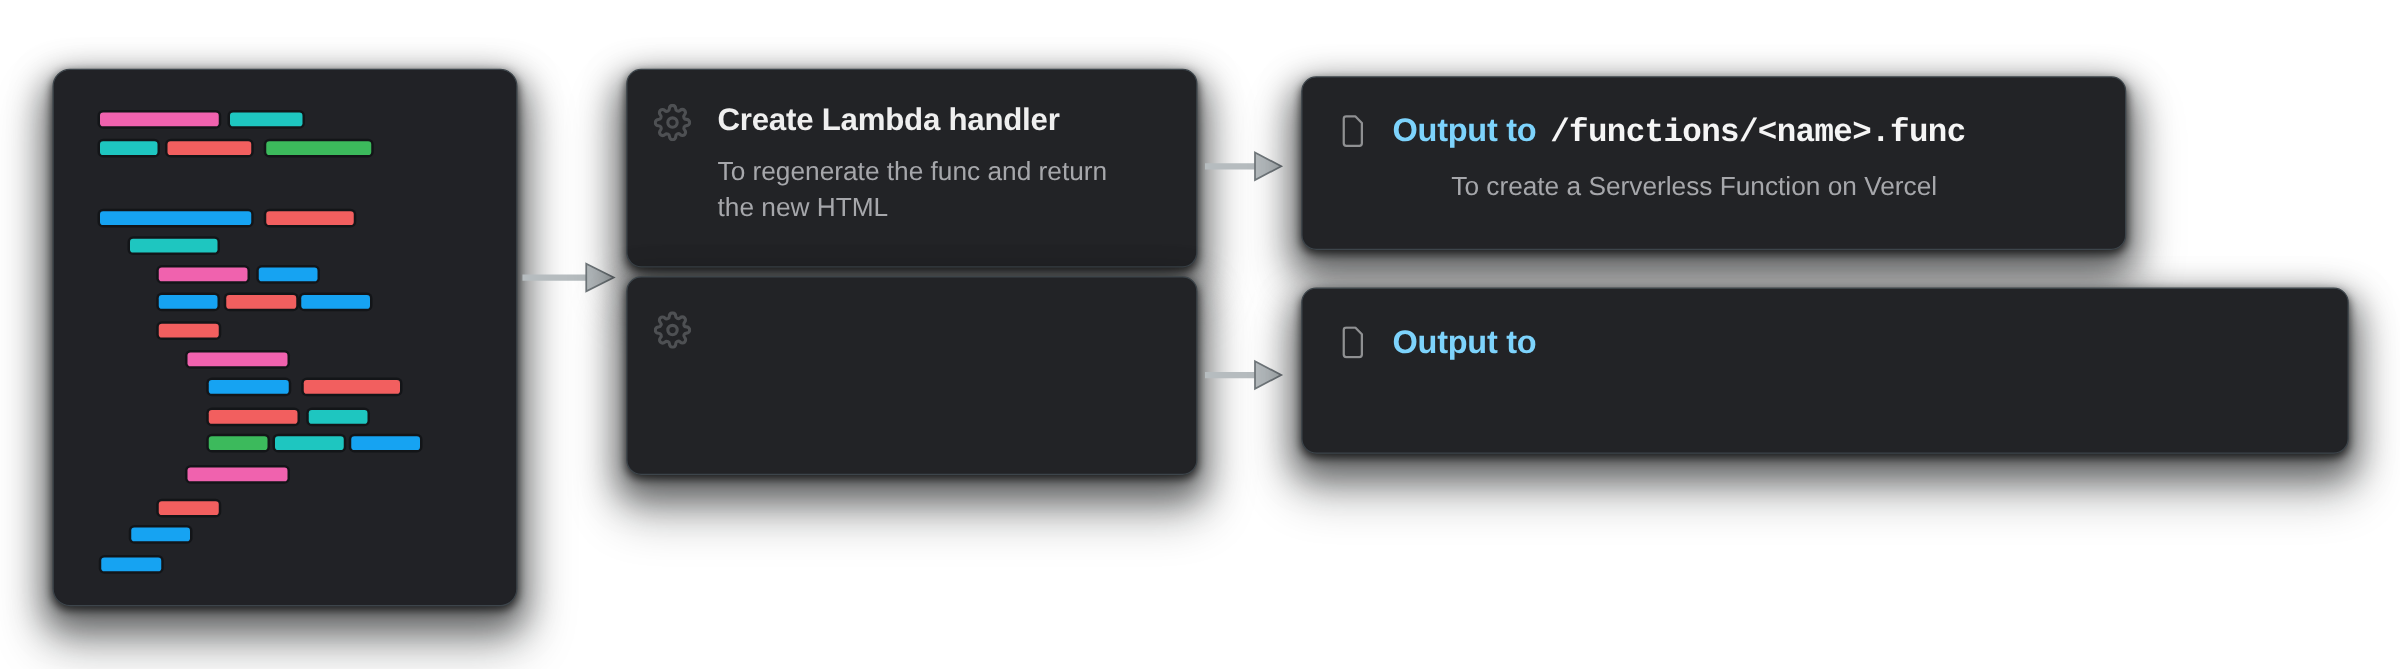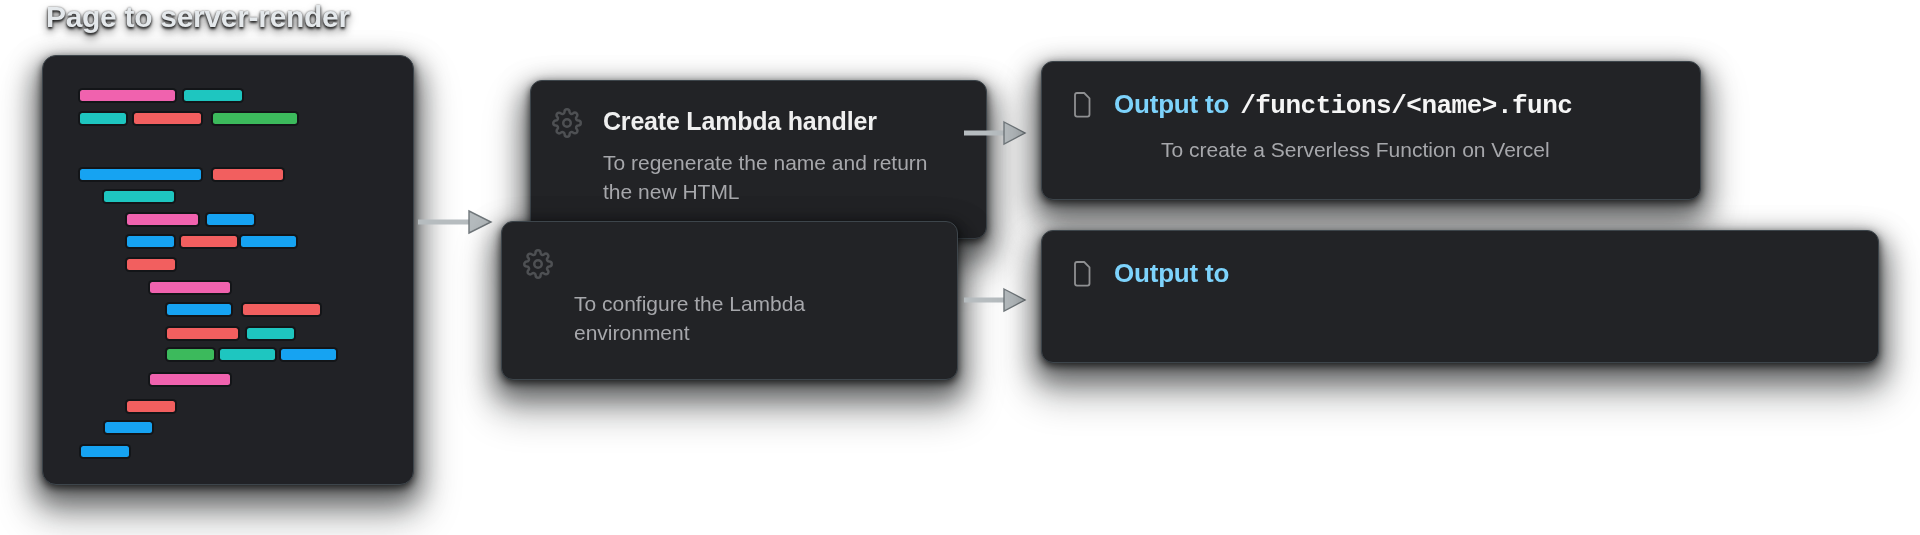--- a/index.html
+++ b/index.html
@@ -33,21 +33,21 @@
 
   
   .code-panel{left:42px;top:55px;width:370px;height:428px;border-radius:14px;}
   .code-bar{
     position:absolute;height:11px;border-radius:2.5px;
     box-shadow:0 0 0 2px rgba(10,11,13,.55);
   }
 
   
   .card-step{width:455px;height:157px;border-radius:12px;background:#222326;}
-  .card-step-1{left:530px;top:55px;margin-top:25px;}
+  .card-step-1{left:501px;top:55px;}
   .card-step-2{left:501px;top:221px;}
   .step-gear{position:absolute;left:21px;top:27px;width:30px;height:30px;}
   .step-gear svg{stroke:#4e5053;fill:none;stroke-width:2;stroke-linecap:round;stroke-linejoin:round;}
   .step-title{
     position:absolute;left:72px;top:24px;
     font-size:25px;font-weight:700;letter-spacing:-0.2px;
     color:#efefef;line-height:32px;white-space:nowrap;
   }
   .step-desc{
     position:absolute;left:72px;top:67px;right:40px;
@@ -77,21 +77,20 @@
   .arrow-main{left:415px;top:208px;width:80px;}
   .arrow-top{left:961px;top:119px;}
   .arrow-bottom{left:961px;top:286px;}
   .arrow svg{width:100%;height:100%;}
 </style>
 </head>
 <body>
 
 <div class="stage">
 
-  <div class="diagram-title">Page to server-render</div>
 
   <div class="card code-panel" id="code-panel">
       <div class="code-bar" style="top: 34px; left: 37px; width: 95px; background: rgb(240, 98, 174);"></div>
       <div class="code-bar" style="top: 34px; left: 141px; width: 58px; background: rgb(30, 198, 192);"></div>
       <div class="code-bar" style="top: 57px; left: 37px; width: 46px; background: rgb(30, 198, 192);"></div>
       <div class="code-bar" style="top: 57px; left: 91px; width: 67px; background: rgb(242, 95, 95);"></div>
       <div class="code-bar" style="top: 57px; left: 170px; width: 84px; background: rgb(60, 186, 92);"></div>
       <div class="code-bar" style="top: 113px; left: 37px; width: 121px; background: rgb(22, 163, 242);"></div>
       <div class="code-bar" style="top: 113px; left: 170px; width: 70px; background: rgb(242, 95, 95);"></div>
       <div class="code-bar" style="top: 135px; left: 61px; width: 70px; background: rgb(30, 198, 192);"></div>
@@ -123,31 +122,30 @@
   </div>
 
   <div class="card card-step card-step-1">
     <div class="step-gear">
       <svg viewBox="0 0 24 24" width="30" height="30">
         <circle cx="12" cy="12" r="3"></circle>
         <path d="M19.4 15a1.65 1.65 0 0 0 .33 1.82l.06.06a2 2 0 0 1 0 2.83 2 2 0 0 1-2.83 0l-.06-.06a1.65 1.65 0 0 0-1.82-.33 1.65 1.65 0 0 0-1 1.51V21a2 2 0 0 1-2 2 2 2 0 0 1-2-2v-.09A1.65 1.65 0 0 0 9 19.4a1.65 1.65 0 0 0-1.82.33l-.06.06a2 2 0 0 1-2.83 0 2 2 0 0 1 0-2.83l.06-.06a1.65 1.65 0 0 0 .33-1.82 1.65 1.65 0 0 0-1.51-1H3a2 2 0 0 1-2-2 2 2 0 0 1 2-2h.09A1.65 1.65 0 0 0 4.6 9a1.65 1.65 0 0 0-.33-1.82l-.06-.06a2 2 0 0 1 0-2.83 2 2 0 0 1 2.83 0l.06.06a1.65 1.65 0 0 0 1.82.33H9a1.65 1.65 0 0 0 1-1.51V3a2 2 0 0 1 2-2 2 2 0 0 1 2 2v.09a1.65 1.65 0 0 0 1 1.51 1.65 1.65 0 0 0 1.82-.33l.06-.06a2 2 0 0 1 2.83 0 2 2 0 0 1 0 2.83l-.06.06a1.65 1.65 0 0 0-.33 1.82V9a1.65 1.65 0 0 0 1.51 1H21a2 2 0 0 1 2 2 2 2 0 0 1-2 2h-.09a1.65 1.65 0 0 0-1.51 1z"></path>
       </svg>
     </div>
     <div class="step-title">Create Lambda handler</div>
-    <div class="step-desc">To regenerate the name and return the new HTML</div>
+    <div class="step-desc">To regenerate the func and return the new HTML</div>
   </div>
 
   <div class="card card-step card-step-2">
     <div class="step-gear">
       <svg viewBox="0 0 24 24" width="30" height="30">
         <circle cx="12" cy="12" r="3"></circle>
         <path d="M19.4 15a1.65 1.65 0 0 0 .33 1.82l.06.06a2 2 0 0 1 0 2.83 2 2 0 0 1-2.83 0l-.06-.06a1.65 1.65 0 0 0-1.82-.33 1.65 1.65 0 0 0-1 1.51V21a2 2 0 0 1-2 2 2 2 0 0 1-2-2v-.09A1.65 1.65 0 0 0 9 19.4a1.65 1.65 0 0 0-1.82.33l-.06.06a2 2 0 0 1-2.83 0 2 2 0 0 1 0-2.83l.06-.06a1.65 1.65 0 0 0 .33-1.82 1.65 1.65 0 0 0-1.51-1H3a2 2 0 0 1-2-2 2 2 0 0 1 2-2h.09A1.65 1.65 0 0 0 4.6 9a1.65 1.65 0 0 0-.33-1.82l-.06-.06a2 2 0 0 1 0-2.83 2 2 0 0 1 2.83 0l.06.06a1.65 1.65 0 0 0 1.82.33H9a1.65 1.65 0 0 0 1-1.51V3a2 2 0 0 1 2-2 2 2 0 0 1 2 2v.09a1.65 1.65 0 0 0 1 1.51 1.65 1.65 0 0 0 1.82-.33l.06-.06a2 2 0 0 1 2.83 0 2 2 0 0 1 0 2.83l-.06.06a1.65 1.65 0 0 0-.33 1.82V9a1.65 1.65 0 0 0 1.51 1H21a2 2 0 0 1 2 2 2 2 0 0 1-2 2h-.09a1.65 1.65 0 0 0-1.51 1z"></path>
       </svg>
     </div>
-    <div class="step-desc">To configure the Lambda environment</div>
   </div>
 
   <div class="arrow arrow-top">
     <svg viewBox="0 0 68 28">
       <line x1="3" y1="14" x2="47" y2="14" stroke="#b6bcbf" stroke-width="5"></line>
       <path d="M43 3 L64 14 L43 25 Z" fill="#b6bcbf" stroke="#72797d" stroke-width="1.4"></path>
     </svg>
   </div>
 
   <div class="arrow arrow-bottom">

